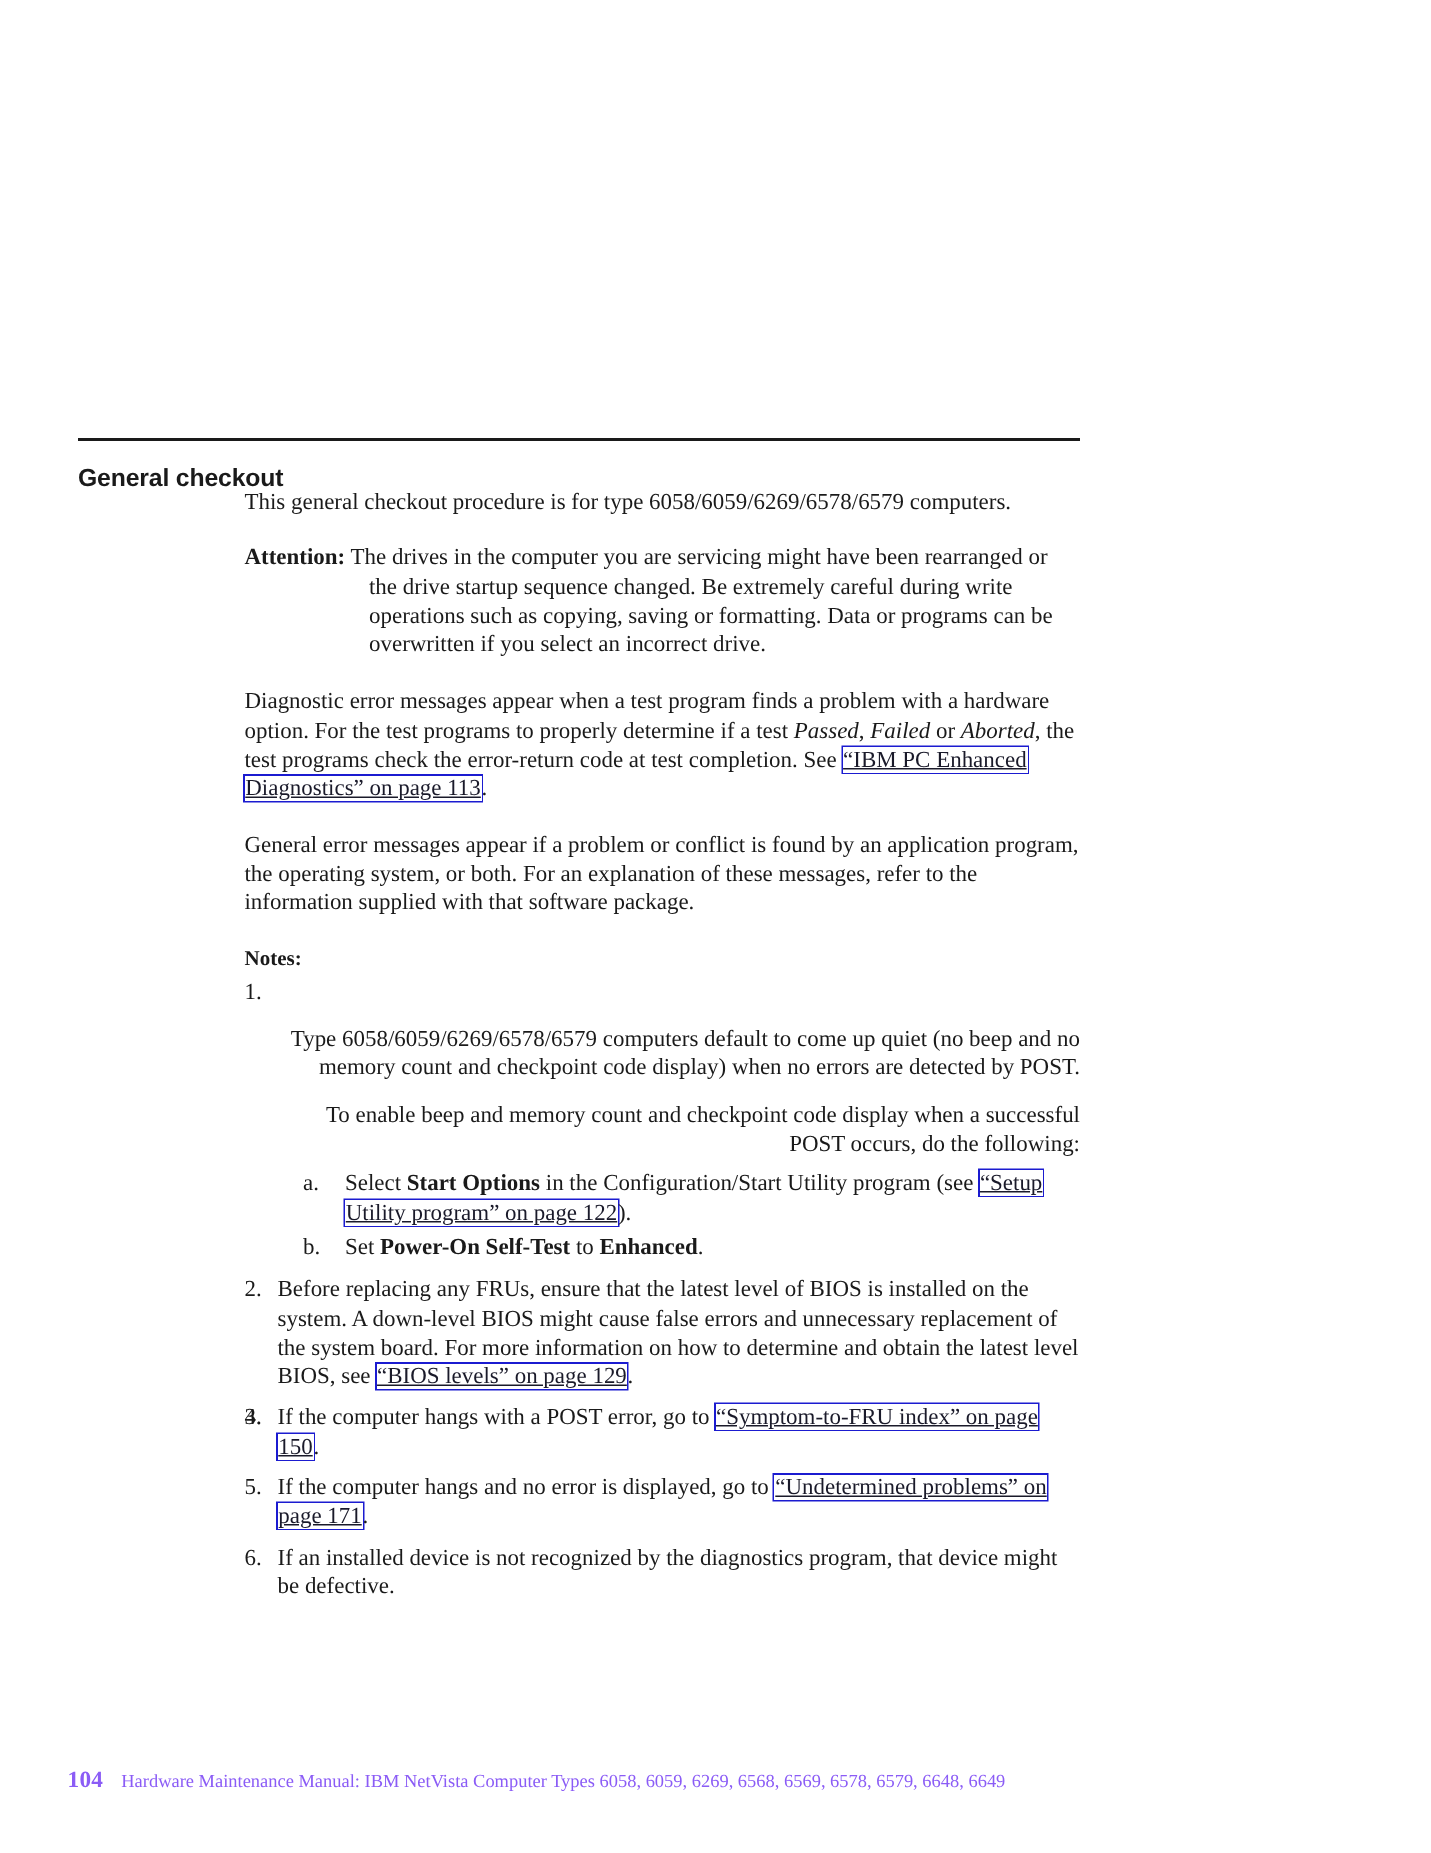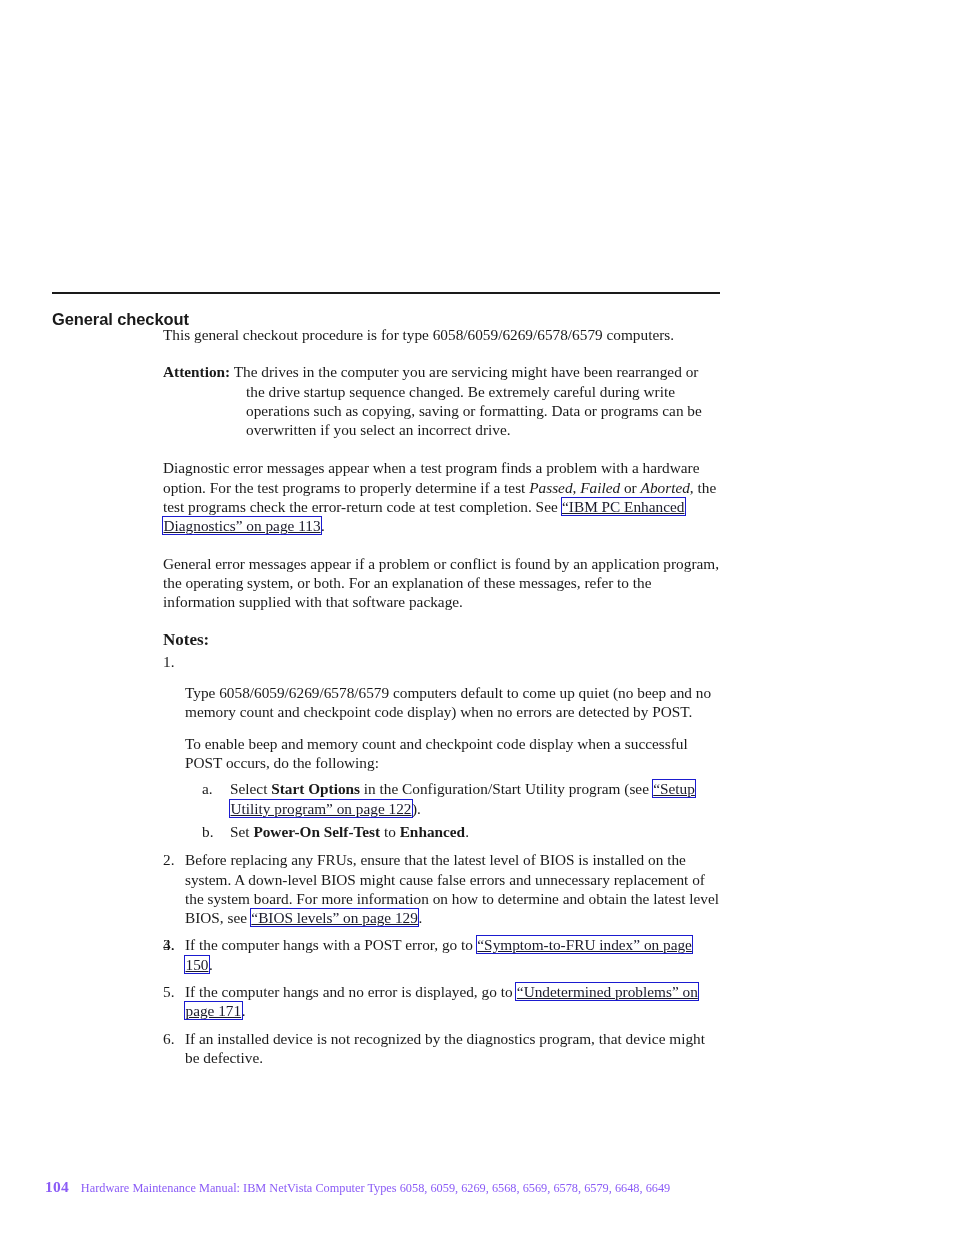--- a/index.html
+++ b/index.html
@@ -81,32 +81,32 @@
     box-shadow: 0 0 0 1px #1b1bd0;
     -webkit-box-decoration-break: clone;
     box-decoration-break: clone;
     padding: 0 0.5px;
   }
 
   
   .notes-label {
     margin: 0 0 0 0;
     font-weight: bold;
-    font-size: 17px;
+    font-size: 14px;
   }
 
   .note-num-alone {
     margin: 3px 0 0 0;
     font-size: 15.3px;
   }
 
   .note1-body {
     margin: 4px 0 0 22px;
   }
-  .note1-body p { margin: 12px 0 7px 0; }
+  .note1-body p { margin: 12px 0 7px 0; text-align: right; }
   .note1-body p:last-child { margin-bottom: 0; }
 
   
   ol.sublist {
     list-style: none;
     margin: 7px 0 0 0;
     padding: 0 0 0 45px;
   }
   ol.sublist li {
     position: relative;

